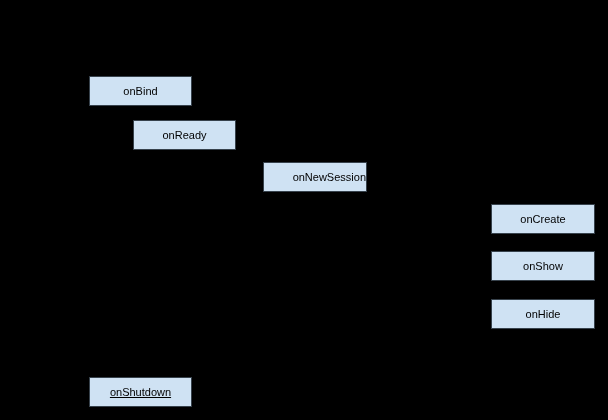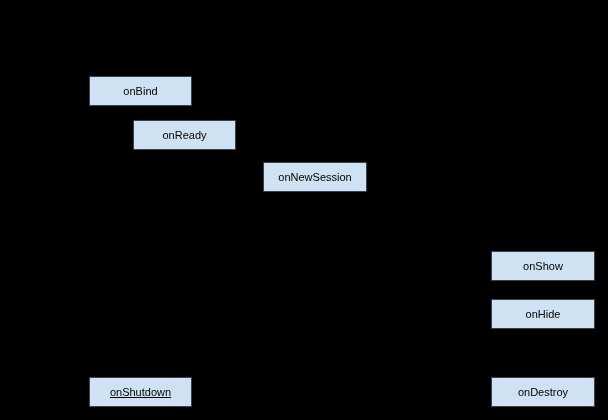--- a/index.html
+++ b/index.html
@@ -39,34 +39,34 @@
 <div class="canvas">
 
   <div class="node" style="left:89px;  top:76px;  width:103px;">
     <span class="node-label">onBind</span>
   </div>
 
   <div class="node" style="left:89px;  top:120px; width:103px;margin-left:44px;">
     <span class="node-label">onReady</span>
   </div>
 
-  <div class="node" style="left:263px; top:162px; width:104px;">
+  <div class="node" style="left:263px; top:162px; width:104px;justify-content:flex-end;">
     <span class="node-label">onNewSession</span>
   </div>
 
+  <div class="node" style="left:491px; top:204px; width:104px;">
+    <span class="node-label">onCreate</span>
+  </div>
 
   <div class="node" style="left:491px; top:299px; width:104px;">
     <span class="node-label">onHide</span>
   </div>
 
   <div class="node" style="left:491px; top:251px; width:104px;">
     <span class="node-label">onShow</span>
   </div>
 
-  <div class="node" style="left:491px; top:377px; width:104px;">
-    <span class="node-label">onDestroy</span>
-  </div>
 
   <div class="node" style="left:89px;  top:377px; width:103px;text-decoration:underline;">
     <span class="node-label">onShutdown</span>
   </div>
 
 </div>
 
 </body></html>

